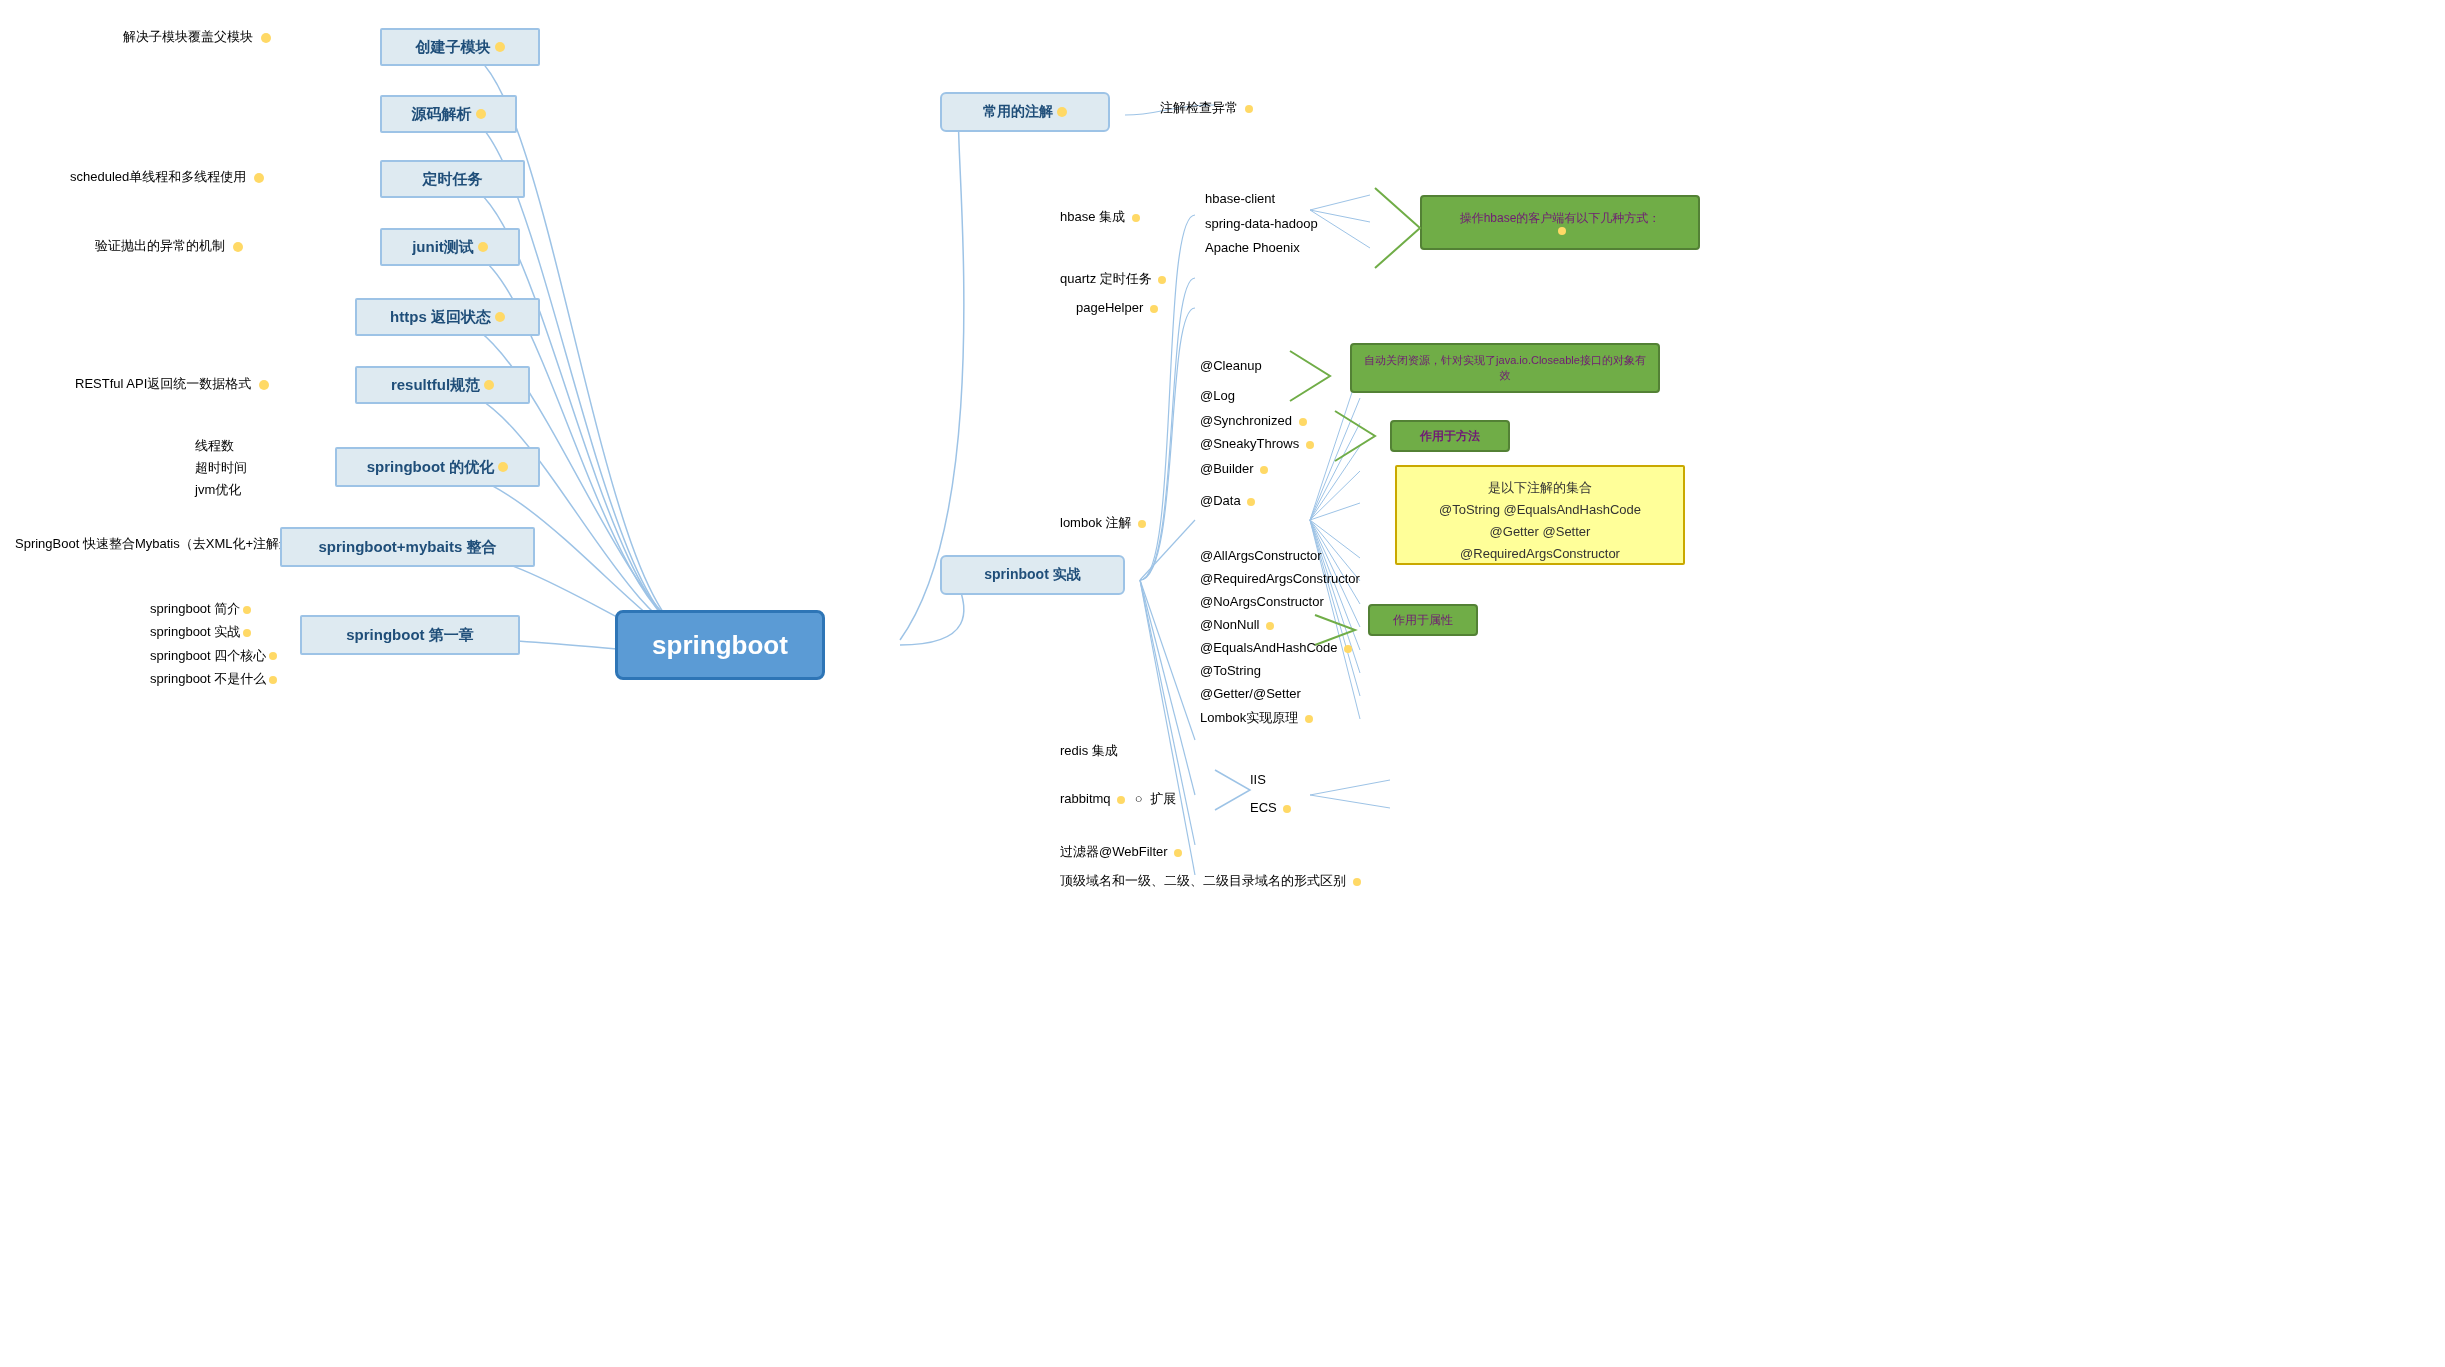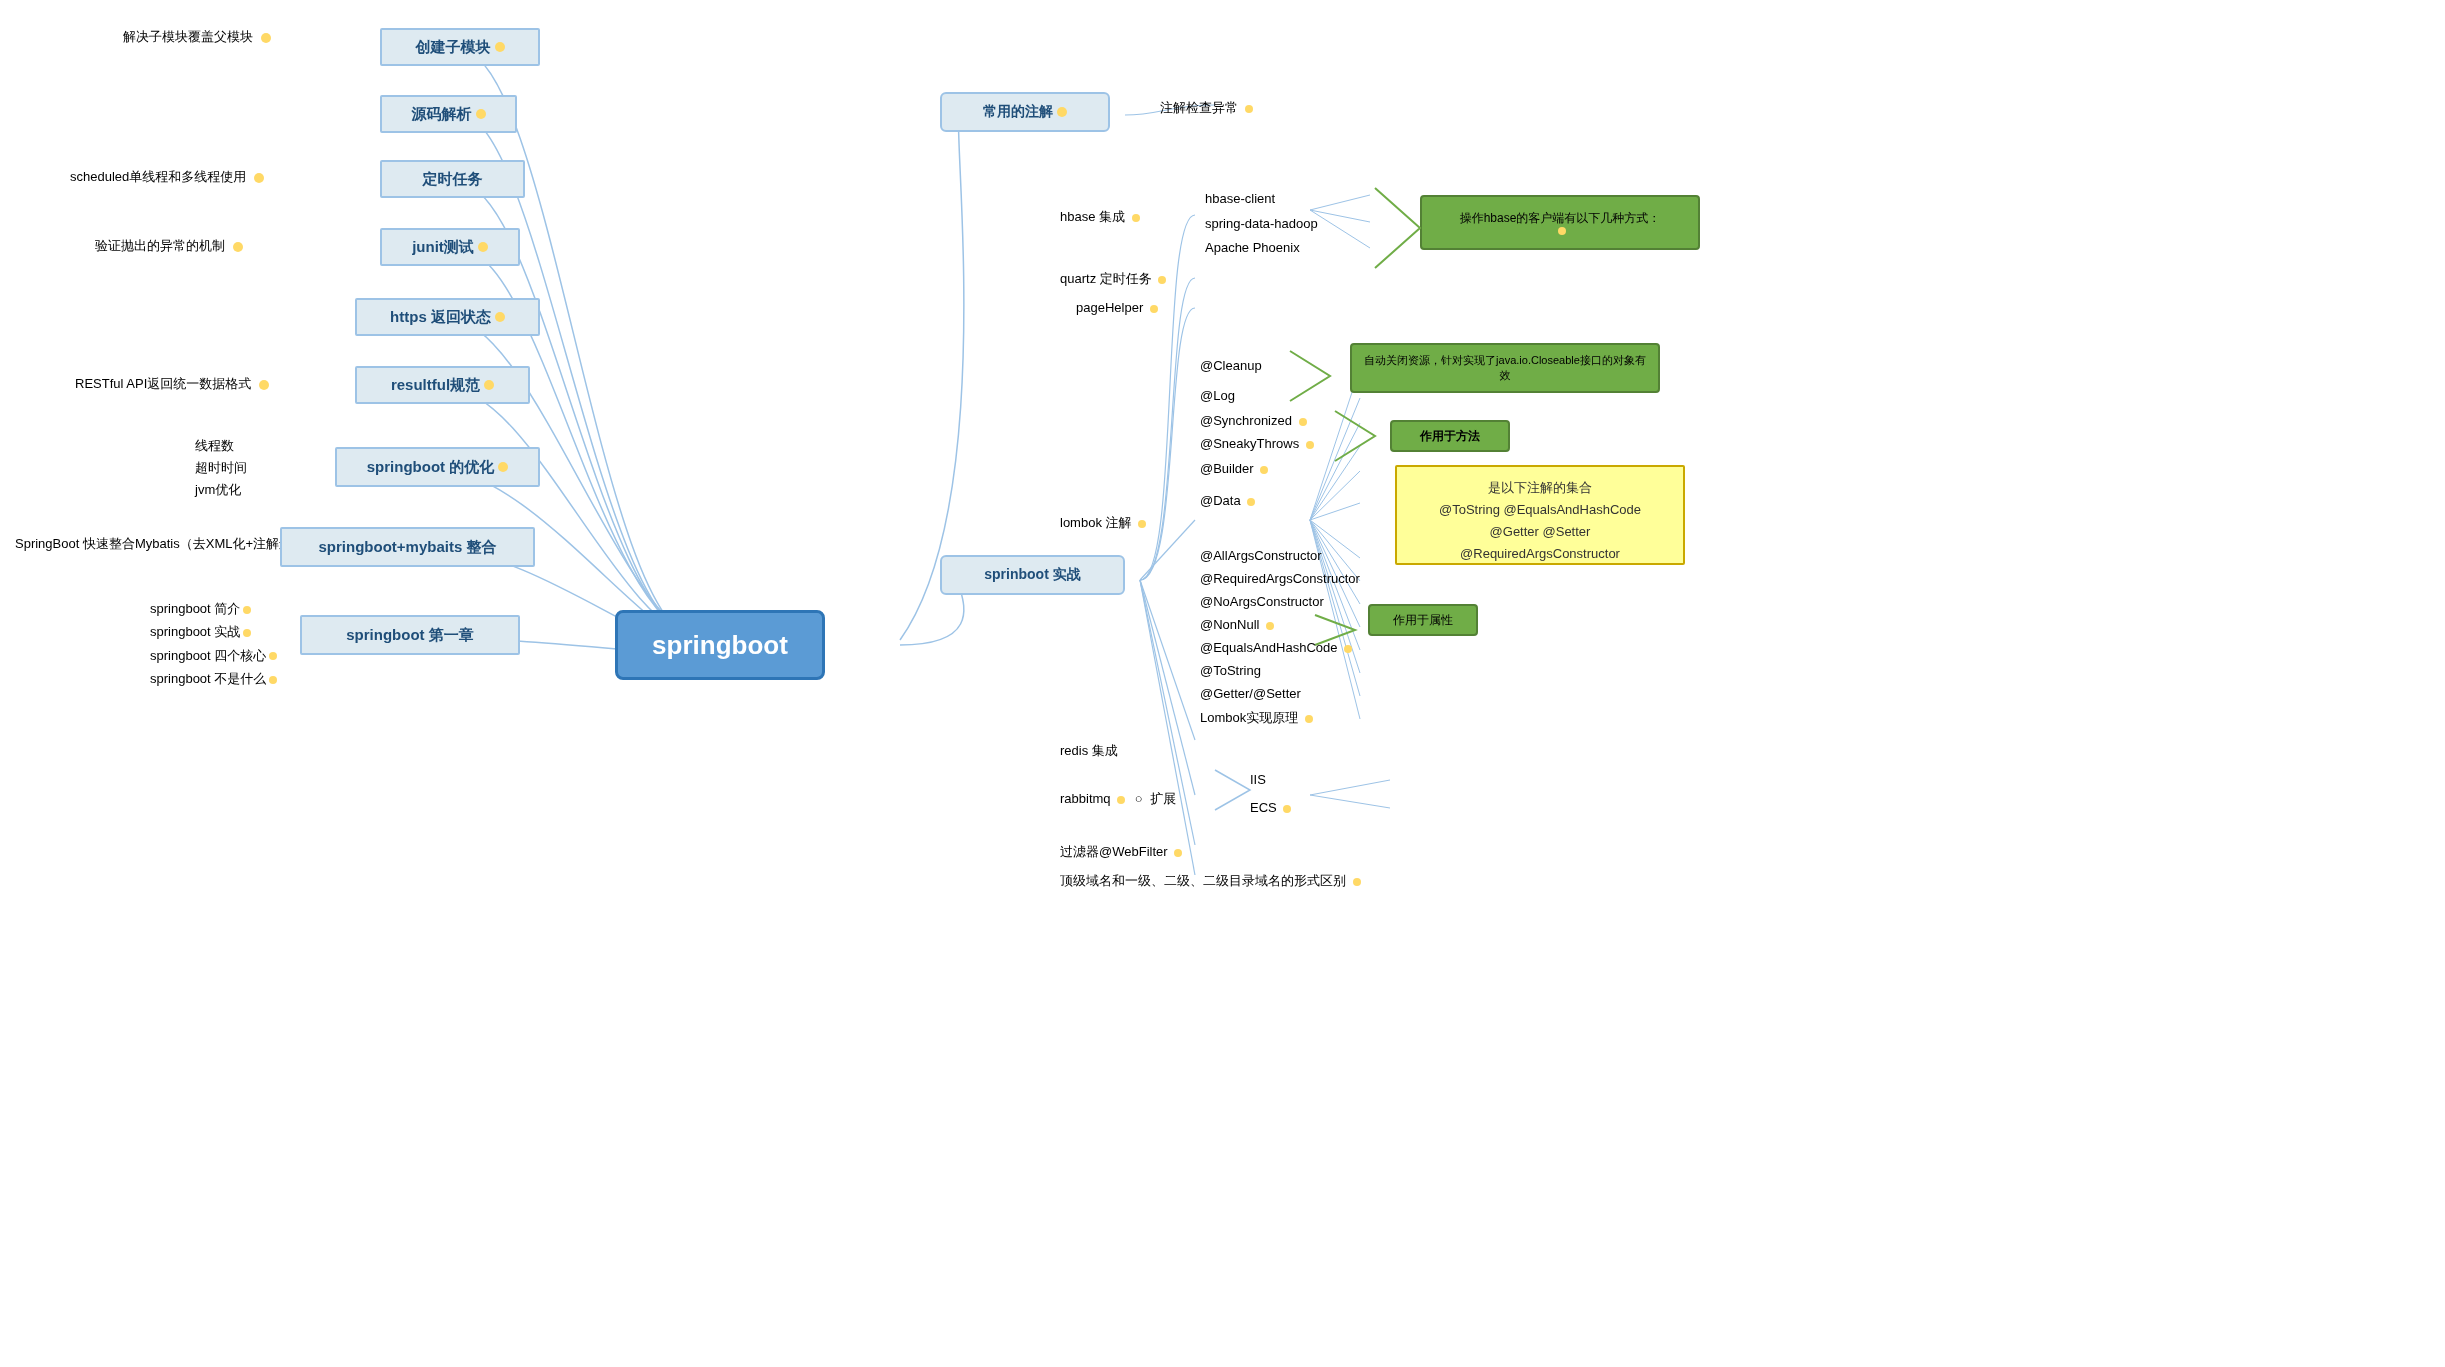--- a/index.html
+++ b/index.html
@@ -44,21 +44,21 @@
       background: #deeaf1;
       color: #1f4e79;
       border: 2px solid #9dc3e6;
       border-radius: 2px;
       font-size: 15px;
       font-weight: bold;
       padding: 8px 16px;
     }
     .node-green {
       background: #70ad47;
-      color: #000000;
+      color: #701a75;
       border: 2px solid #538135;
       border-radius: 4px;
       font-size: 12px;
       padding: 5px 10px;
     }
     .node-yellow {
       background: #ffff99;
       color: #333;
       border: 2px solid #c9a800;
       border-radius: 2px;

